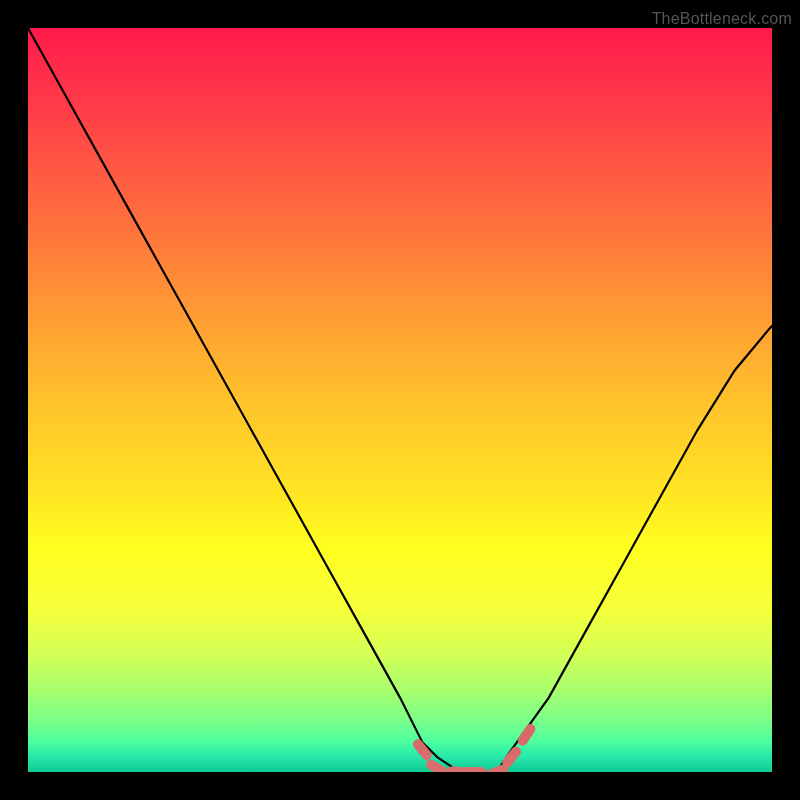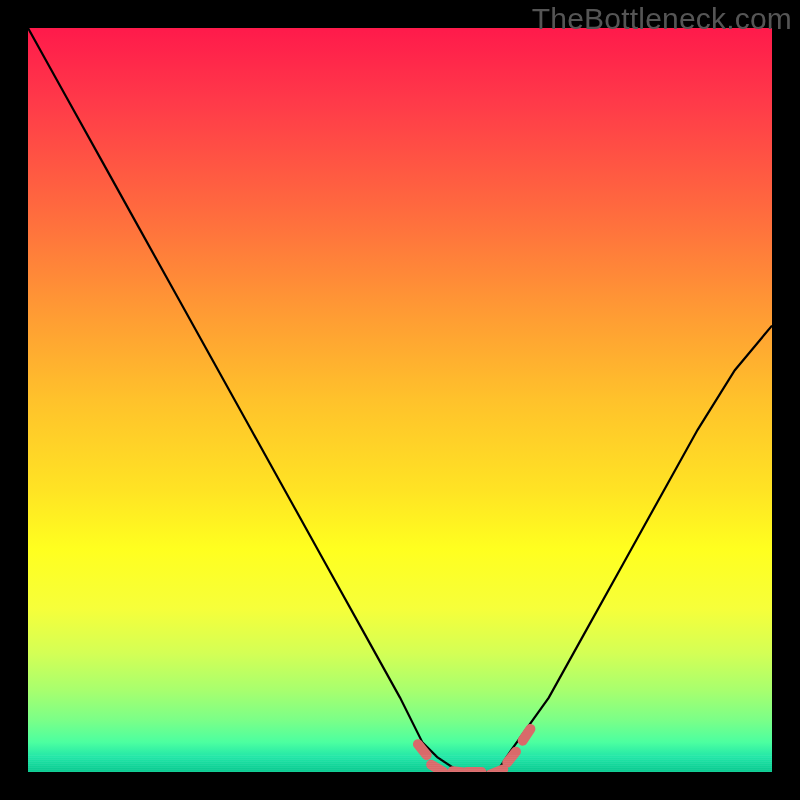--- a/index.html
+++ b/index.html
@@ -5,25 +5,25 @@
   * { margin: 0; padding: 0; box-sizing: border-box; }
   html, body { width: 800px; height: 800px; overflow: hidden; background: #000; }
   .chart-container {
     position: relative;
     width: 800px;
     height: 800px;
     background: #000;
   }
   .watermark {
     position: absolute;
-    top: 2px;
+    top: 10px;
     right: 8px;
     color: #555;
     font-family: Arial, Helvetica, sans-serif;
-    font-size: 30px;
+    font-size: 16px;
     letter-spacing: 0.2px;
     z-index: 20;
   }
   .plot-area {
     position: absolute;
     left: 28px;
     top: 28px;
     width: 744px;
     height: 744px;
     overflow: hidden;

